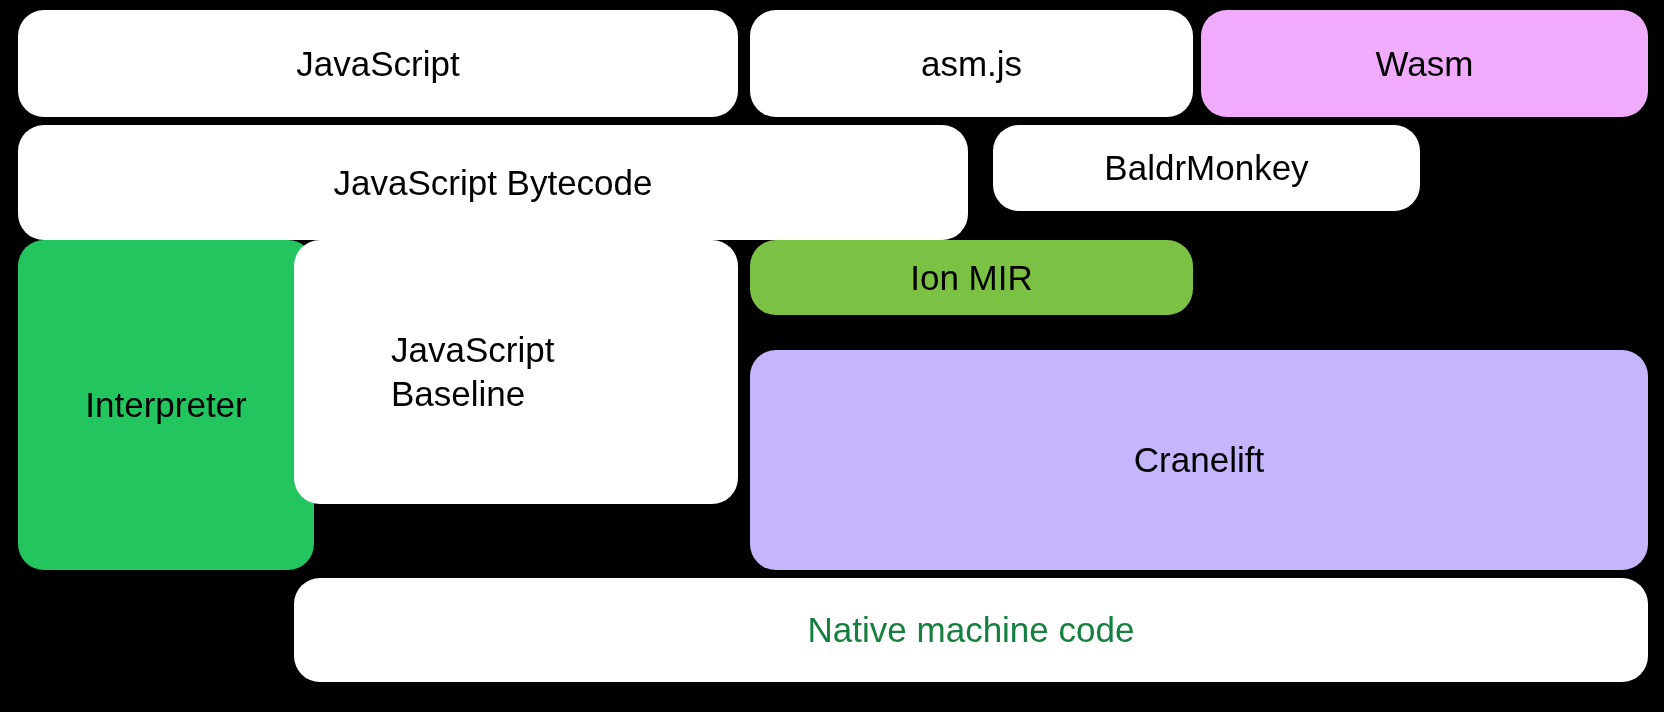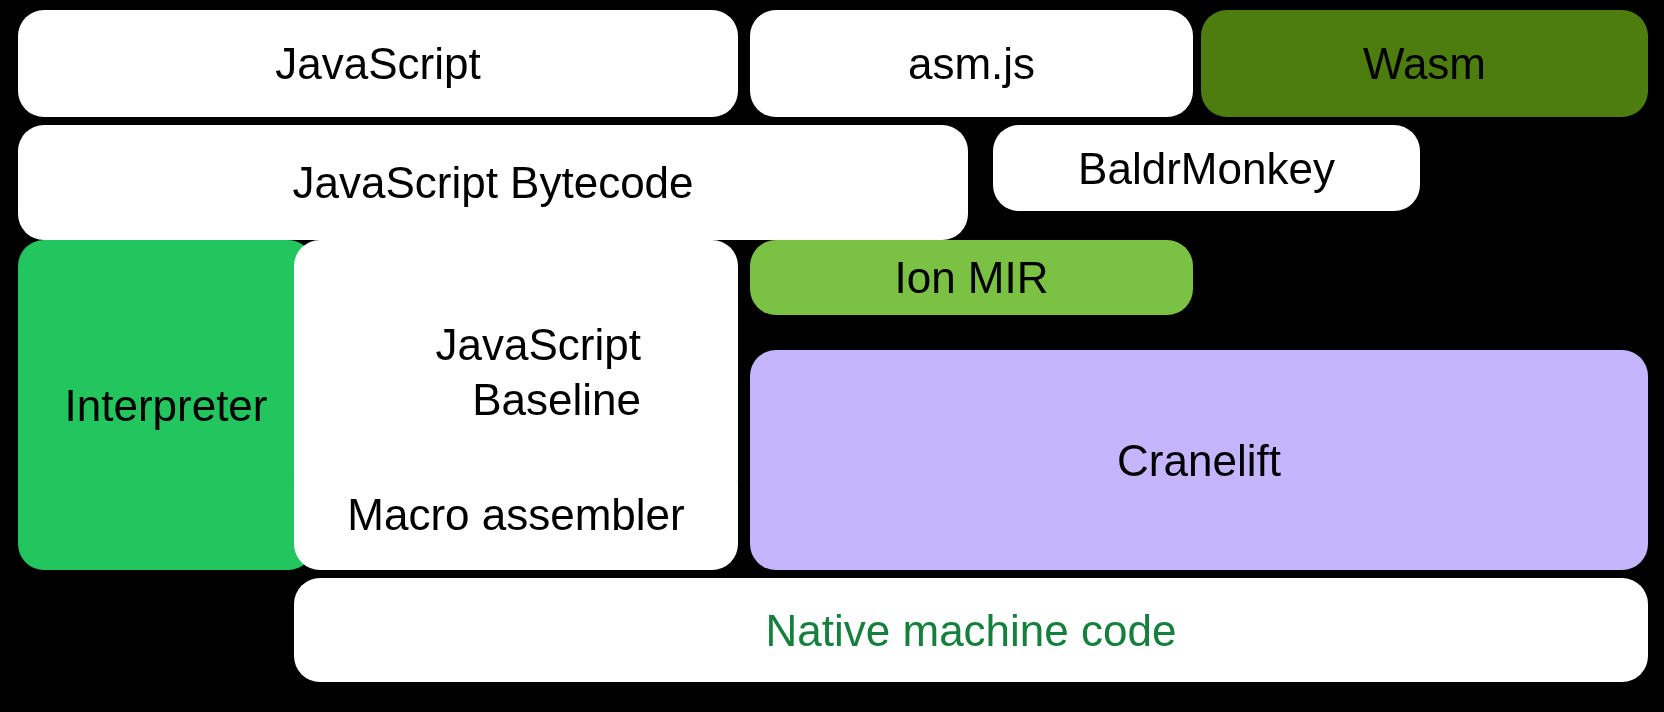--- a/index.html
+++ b/index.html
@@ -18,56 +18,53 @@
   .node {
     position: absolute;
     border-radius: 26px;
     display: flex;
     align-items: center;
     justify-content: center;
     box-sizing: border-box;
   }
   .node .label {
     color: #000000;
-    font-size: 44px;
+    font-size: 35px;
     line-height: 1.25;
-    text-align: right;
+    text-align: left;
     white-space: normal;
   }
 </style>
 </head>
 <body>
 
 <div class="canvas" style="background: rgb(0, 0, 0);">
     <div class="node" style="left: 18px; top: 10px; width: 720px; height: 107px; background: rgb(255, 255, 255);">
       <div class="label" style="color: rgb(0, 0, 0);">JavaScript</div>
     </div>
     <div class="node" style="left: 750px; top: 10px; width: 443px; height: 107px; background: rgb(255, 255, 255);">
       <div class="label" style="color: rgb(0, 0, 0);">asm.js</div>
     </div>
-    <div class="node" style="left: 1201px; top: 10px; width: 447px; height: 107px; background: #4d7c0f;">
+    <div class="node" style="left: 1201px; top: 10px; width: 447px; height: 107px; background: #f0abfc;">
       <div class="label" style="color: rgb(0, 0, 0);">Wasm</div>
     </div>
     <div class="node" style="left: 18px; top: 125px; width: 950px; height: 115px; background: rgb(255, 255, 255);">
       <div class="label" style="color: rgb(0, 0, 0);">JavaScript Bytecode</div>
     </div>
     <div class="node" style="left: 993px; top: 125px; width: 427px; height: 86px; background: rgb(255, 255, 255);">
       <div class="label" style="color: rgb(0, 0, 0);">BaldrMonkey</div>
     </div>
     <div class="node" style="left: 18px; top: 240px; width: 296px; height: 330px; background: #22c55e;">
       <div class="label" style="color: rgb(0, 0, 0);">Interpreter</div>
     </div>
     <div class="node" style="left: 294px; top: 240px; width: 444px; height: 264px; background: rgb(255, 255, 255);">
       <div class="label" style="color: rgb(0, 0, 0); max-width: 250px;">JavaScript Baseline</div>
     </div>
     <div class="node" style="left: 750px; top: 240px; width: 443px; height: 75px; background: rgb(123, 193, 67);">
       <div class="label" style="color: rgb(0, 0, 0);">Ion MIR</div>
     </div>
     <div class="node" style="left: 750px; top: 350px; width: 898px; height: 220px; background: #c4b5fd;">
       <div class="label" style="color: rgb(0, 0, 0);">Cranelift</div>
     </div>
-    <div class="node" style="left: 294px; top: 458px; width: 444px; height: 112px; background: rgb(255, 255, 255);">
-      <div class="label" style="color: rgb(0, 0, 0);">Macro assembler</div>
-    </div>
     <div class="node" style="left: 294px; top: 578px; width: 1354px; height: 104px; background: rgb(255, 255, 255);">
       <div class="label" style="color: #15803d;">Native machine code</div>
     </div>
   </div>
 
 </body></html>

